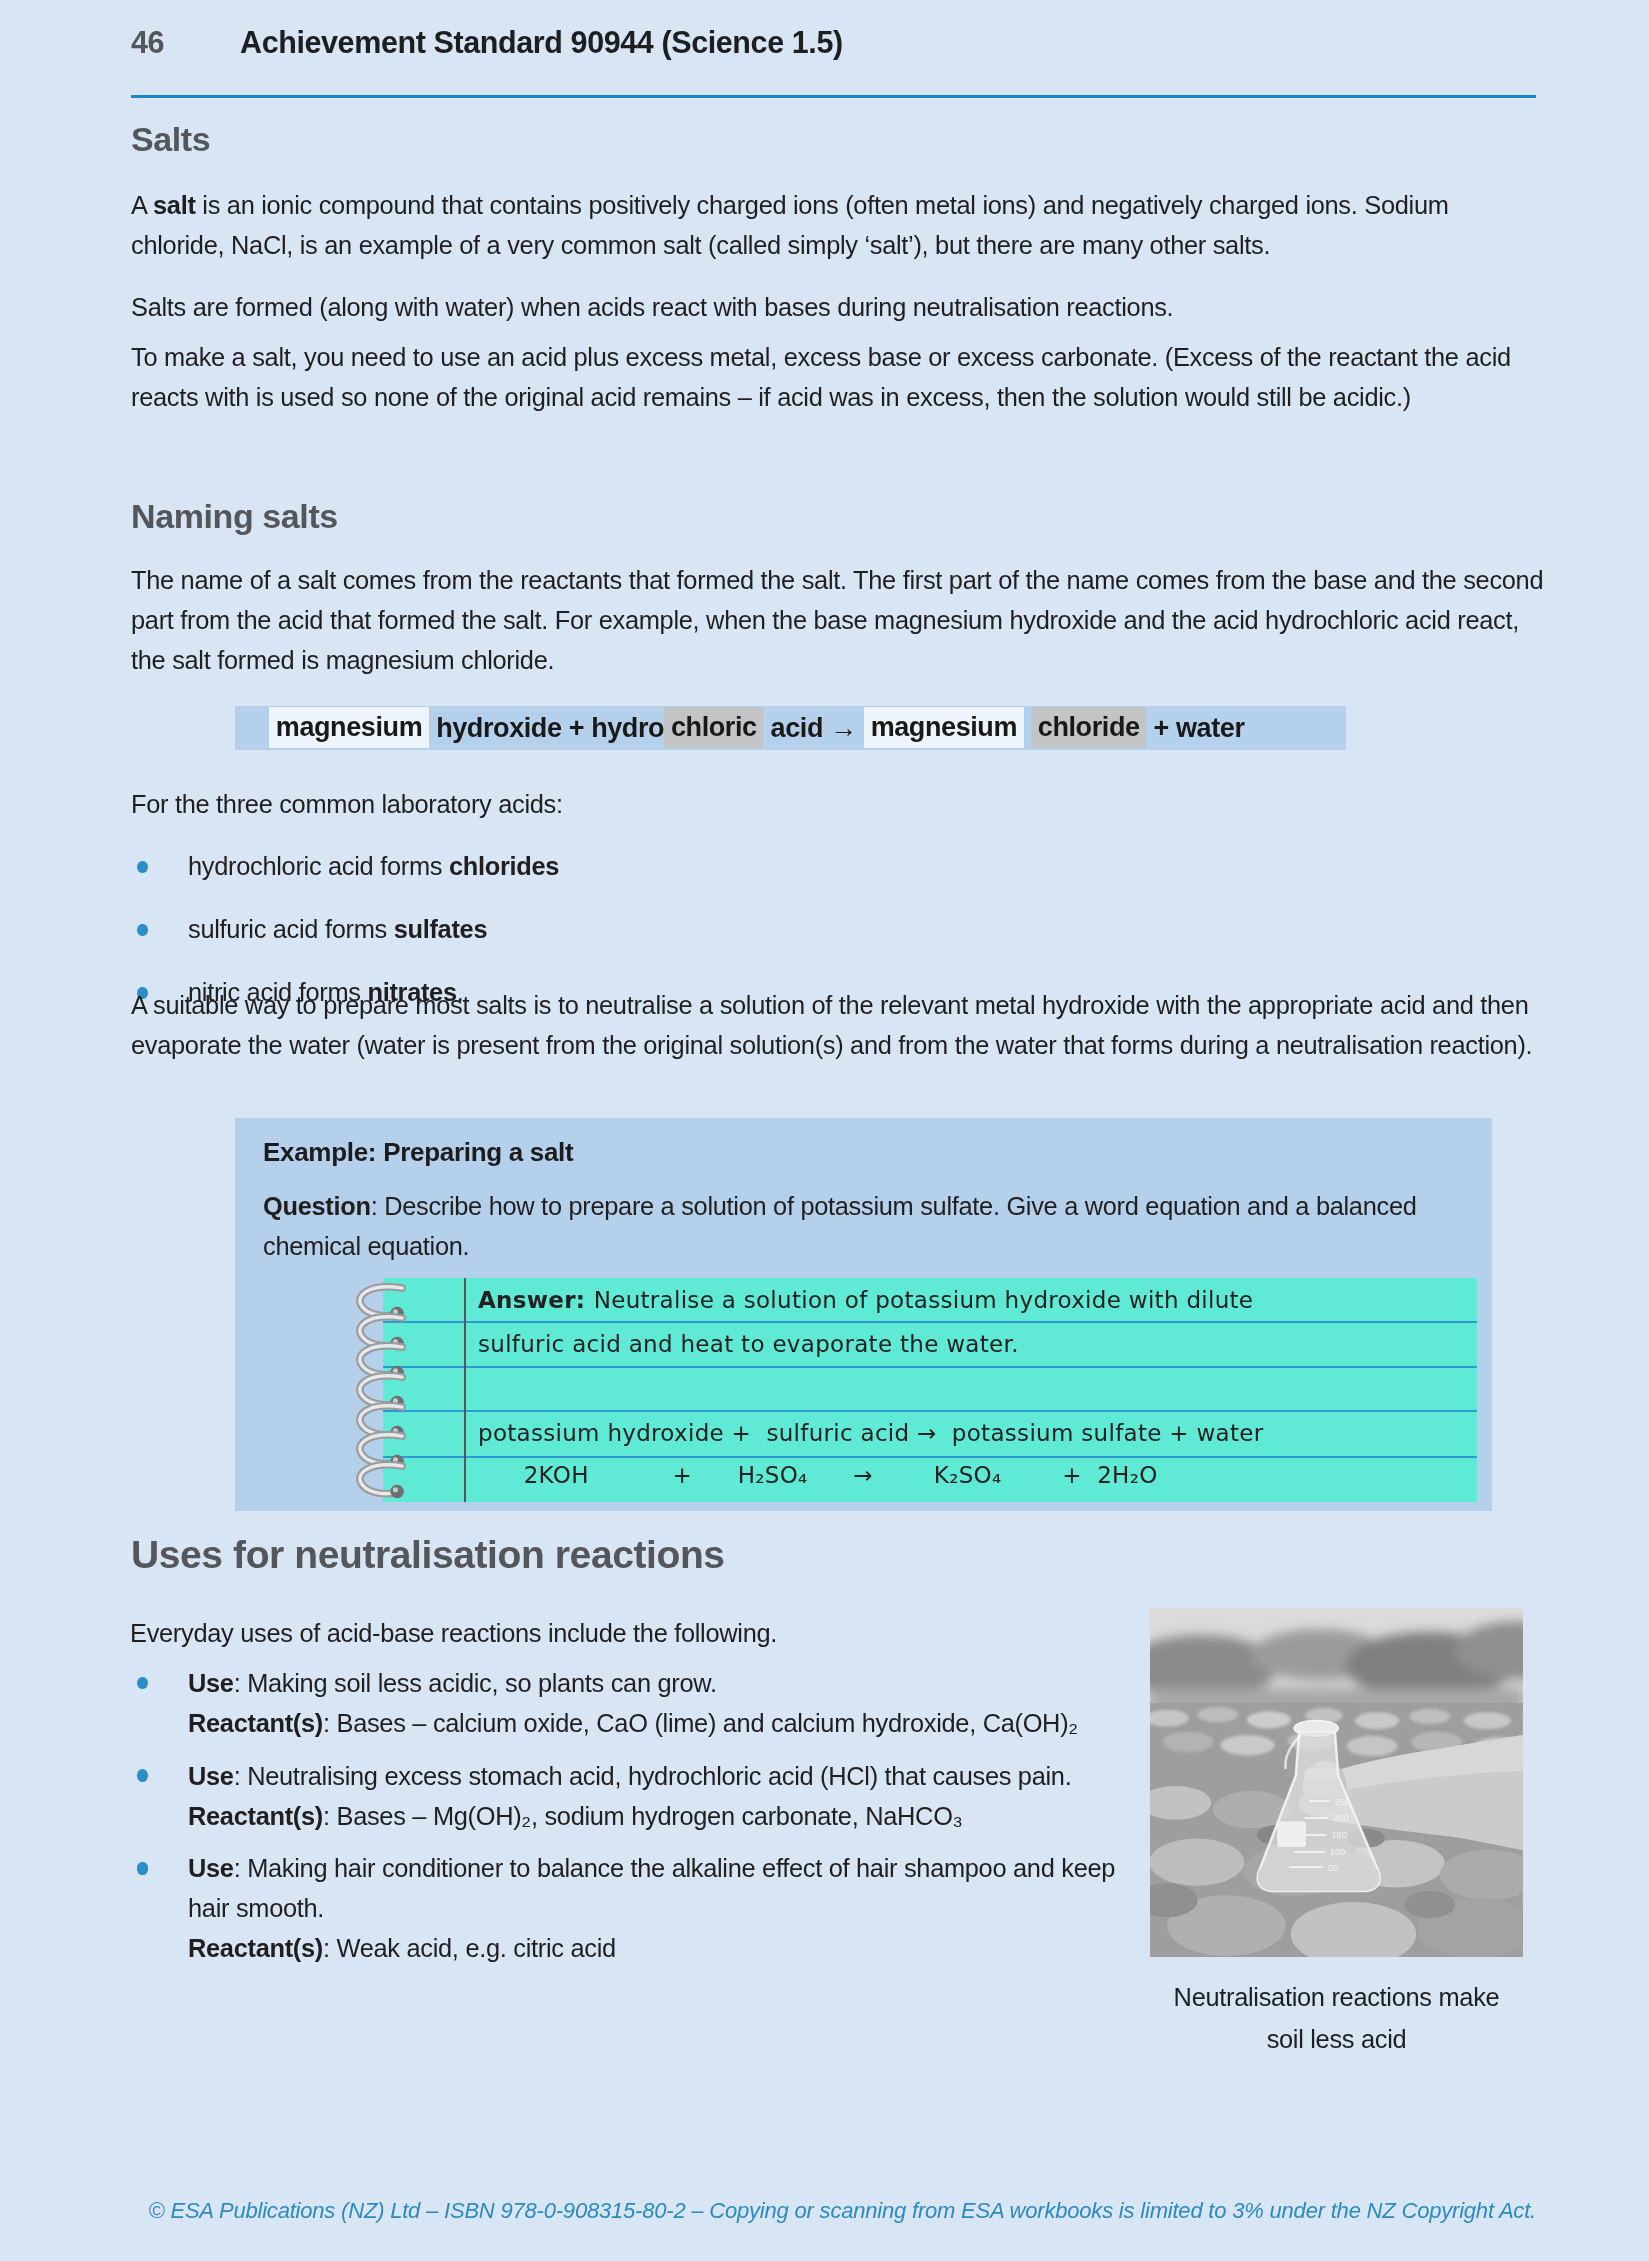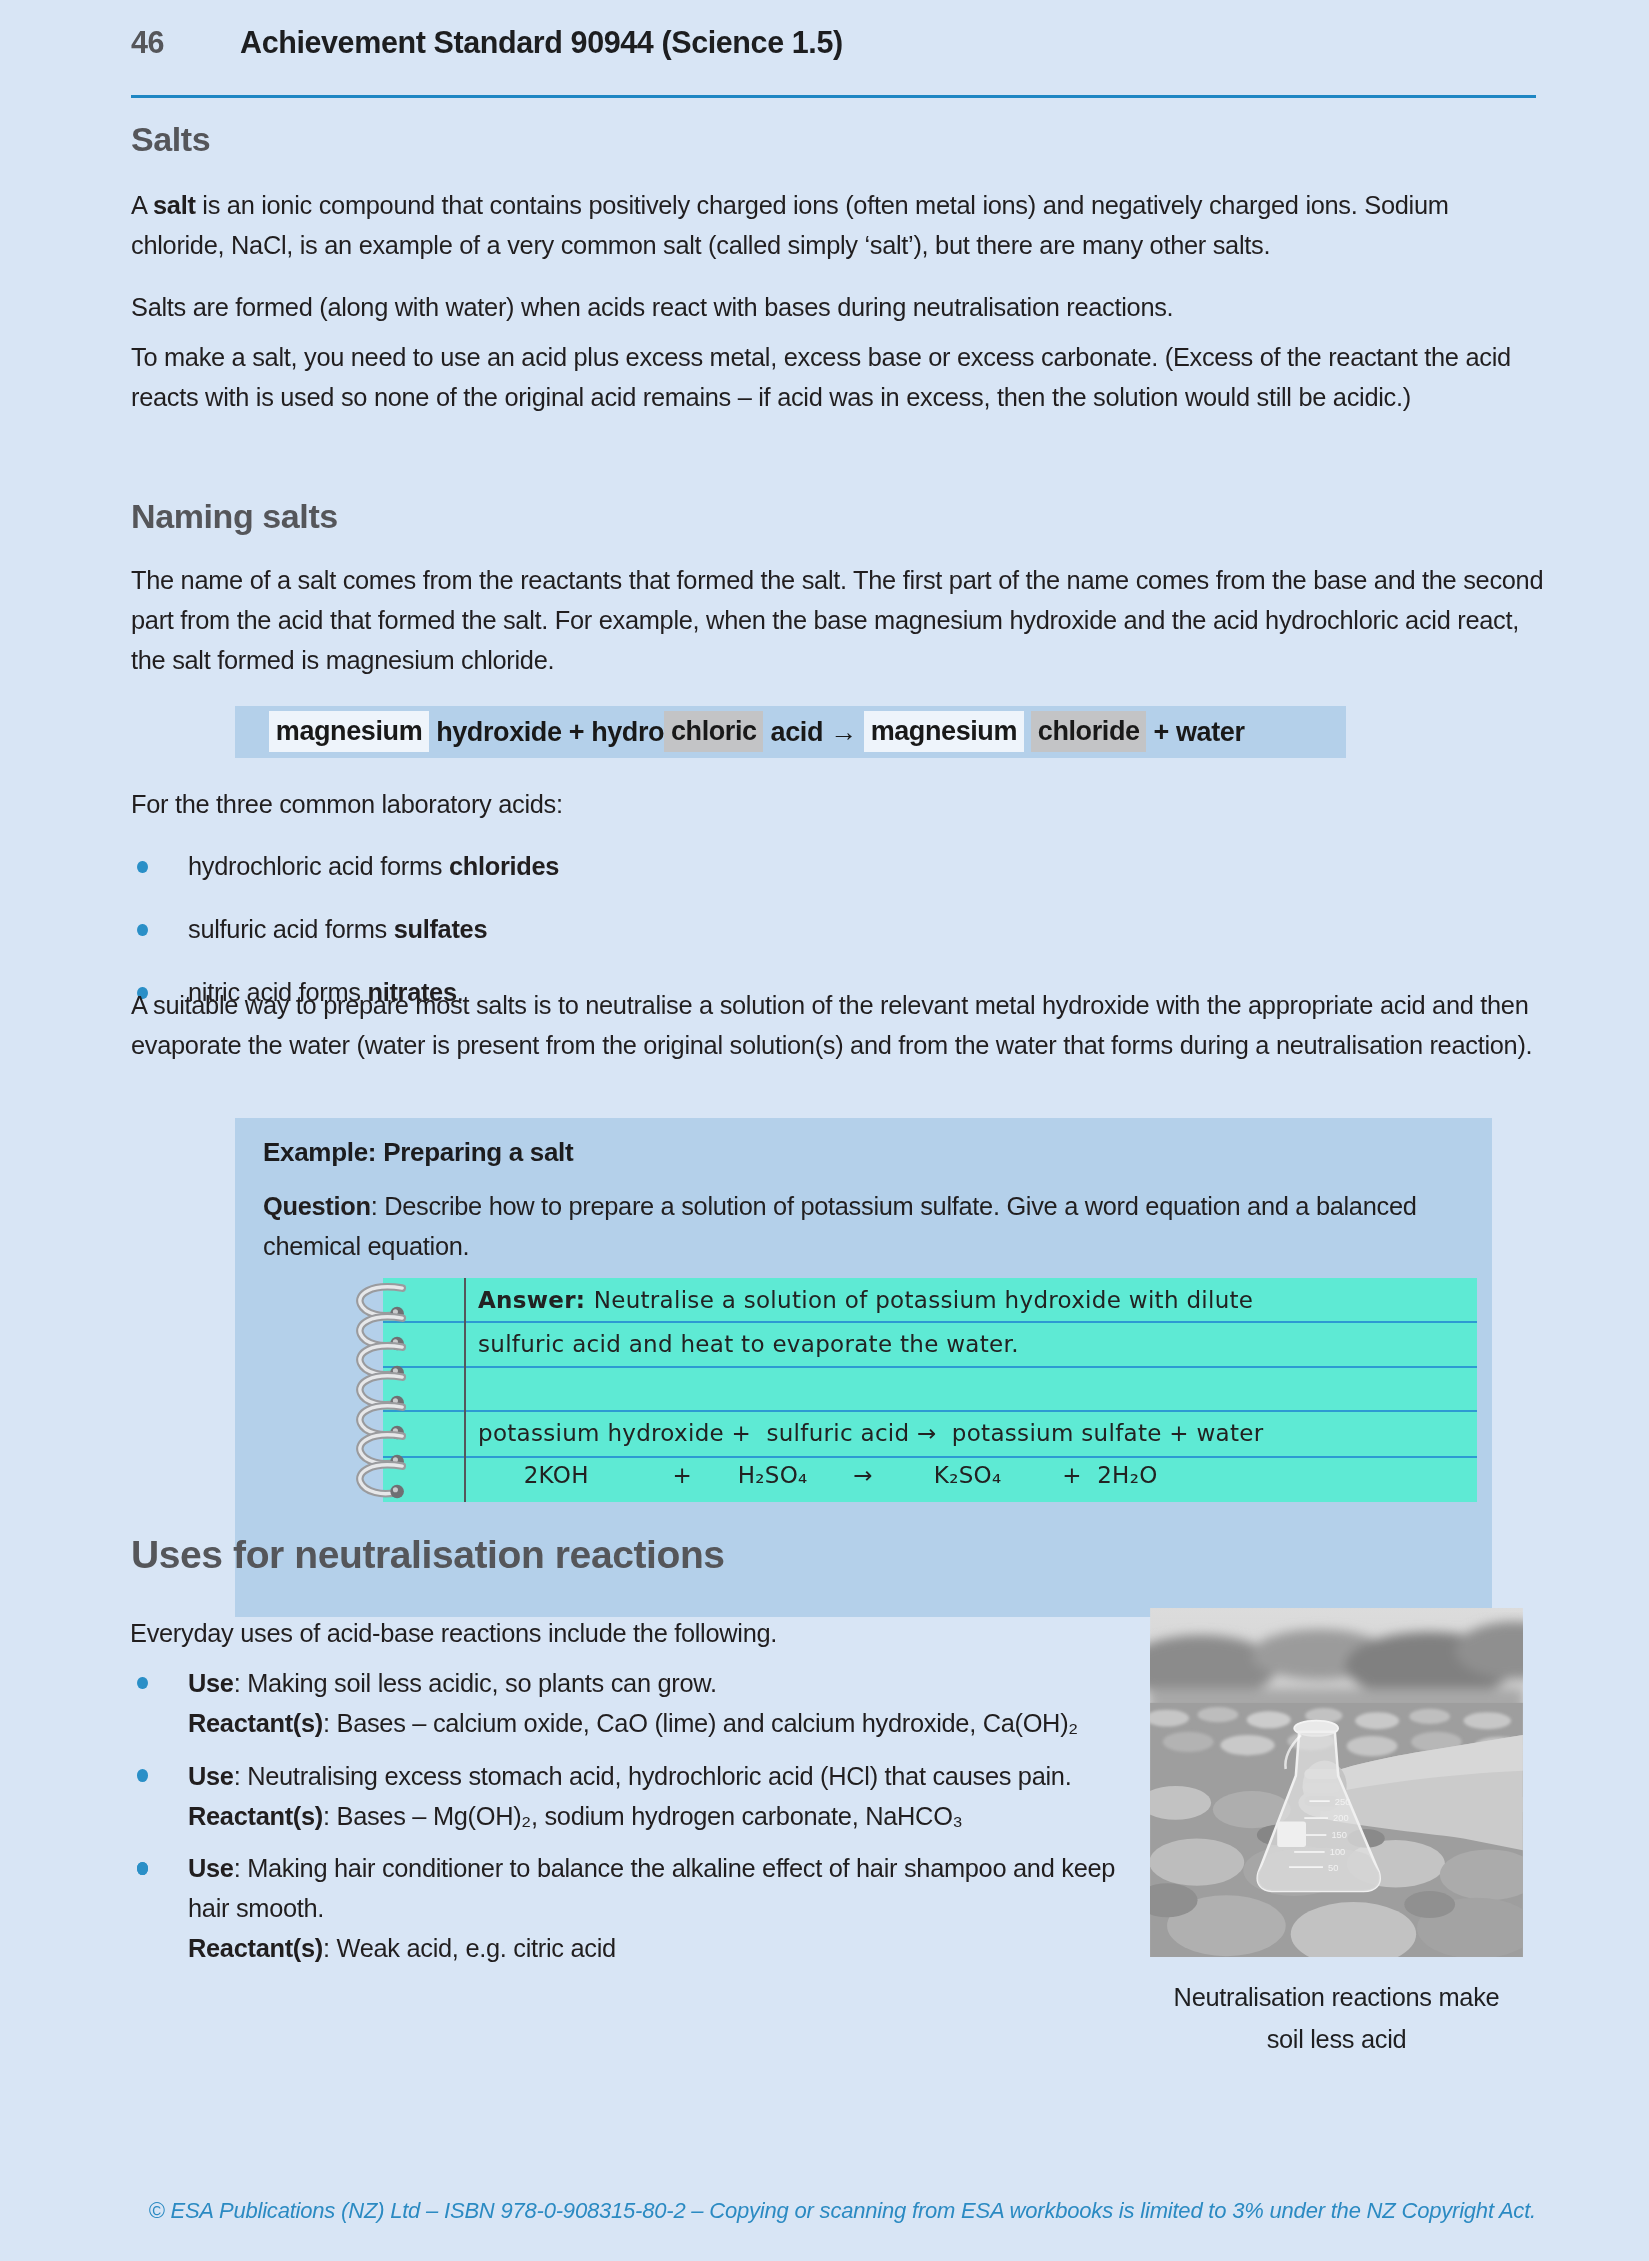--- a/index.html
+++ b/index.html
@@ -14,31 +14,31 @@
   .body-text{font-size:25.4px;line-height:40px;letter-spacing:-0.3px;color:#211e1f;}
   b,.bold{font-weight:700;}
   
   .page-num{left:131px;top:25.4px;font-size:30.5px;font-weight:700;color:#55565a;letter-spacing:-0.4px;}
   .header-title{left:240px;top:25.4px;font-size:30.5px;font-weight:700;color:#1d1e20;letter-spacing:-0.4px;}
   .header-rule{left:131px;top:95px;width:1405px;height:3.4px;background:#1e86c3;}
   
   .h-small{font-size:34px;font-weight:700;color:#55565a;letter-spacing:-0.4px;}
   .h-big{font-size:39px;font-weight:700;color:#55565a;letter-spacing:-0.4px;}
   
-  .eq-box{left:235px;top:706px;width:1111px;height:52px;background:#b4d0ea;
+  .eq-box{left:235px;top:706px;width:1111px;height:44px;background:#b4d0ea;
     display:flex;align-items:center;padding-left:34px;box-sizing:border-box;}
   .eq-text{font-size:27px;font-weight:700;letter-spacing:-0.4px;color:#191919;white-space:pre;}
   .hl-white{background:#eef4fb;padding:5.1px 6.8px;}
   .hl-gray{background:#c3c4c6;padding:5.1px 6.8px;}
   
   .acid-list{left:131px;top:835px;width:1272px;}
   .bullet-row{position:relative;padding-left:57px;height:63px;line-height:63px;font-size:25.4px;letter-spacing:-0.3px;}
   .dot{position:absolute;left:6px;top:50%;margin-top:-6px;width:11px;height:12.7px;border-radius:50%;background:#2a8fc7;}
   
-  .example-box{left:235px;top:1118px;width:1257px;height:499px;background:#b4d0ea;}
+  .example-box{left:235px;top:1118px;width:1257px;height:393px;background:#b4d0ea;}
   .example-title{left:28px;top:18.7px;font-size:26px;font-weight:700;color:#1c1c1e;letter-spacing:-0.3px;}
   .example-question{left:28px;top:68px;width:1207px;font-size:25.4px;line-height:40px;letter-spacing:-0.3px;}
   .notebook{left:148px;top:160px;width:1094px;height:224px;background:#5eead4;}
   .nb-line{position:absolute;left:0;width:100%;height:1.7px;background:#2d9ad2;}
   .nb-margin{position:absolute;left:81px;top:0;width:1.7px;height:100%;background:#55555a;}
   .hand{font-family:"DejaVu Sans",sans-serif;font-size:23px;color:#222;letter-spacing:0.3px;white-space:pre;}
   .nb-row{position:absolute;left:95px;right:10.2px;}
   .coil{position:absolute;left:-30.5px;width:56px;height:39px;}
   
   .uses-list{left:131px;top:1663px;width:1009px;}

